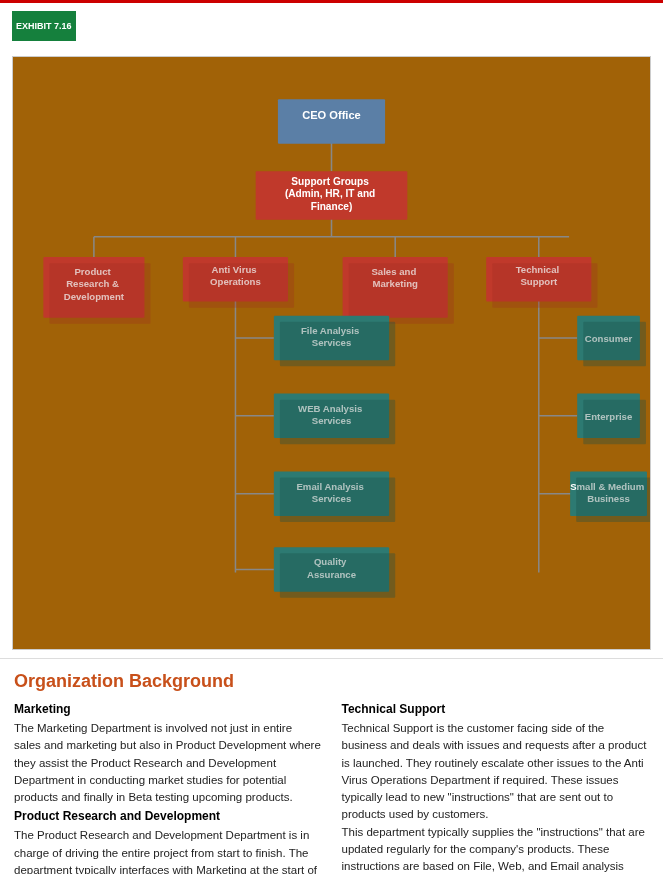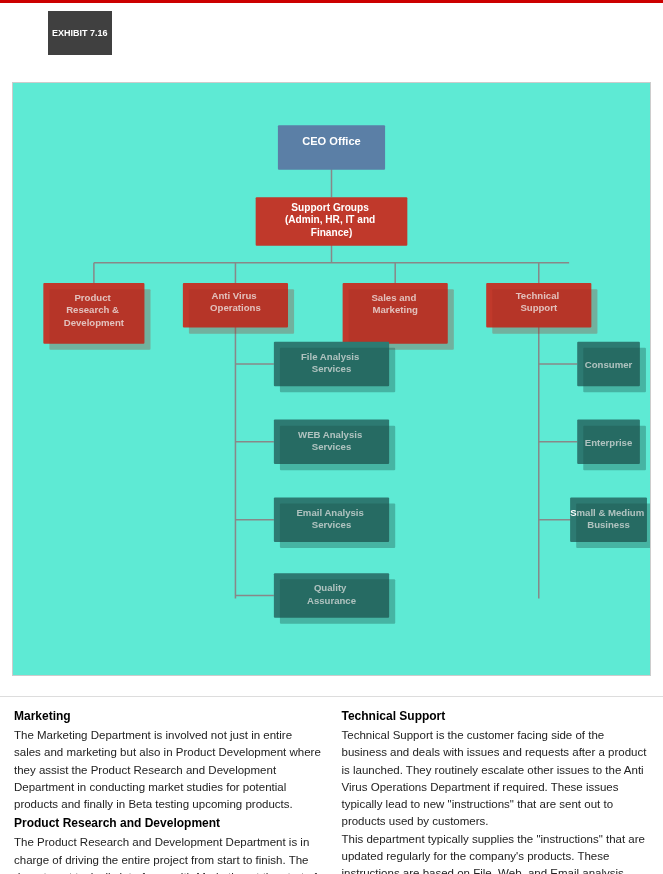--- a/index.html
+++ b/index.html
@@ -2,25 +2,25 @@
 <html><head>
   <meta charset="utf-8">
   <style>
     * { box-sizing: border-box; margin: 0; padding: 0; }
     body { font-family: Arial, sans-serif; width: 663px; background: #fff; font-size: 12px; }
 
     .page { width: 663px; }
 
     
     .exhibit-header { padding: 8px 12px 4px; border-top: 3px solid #c00; }
-    .exhibit-label { background: #404040; color: #fff; font-size: 9px; font-weight: bold; padding: 17px 4px; display: inline-block; margin-bottom: 3px; margin-left: 36px; }
+    .exhibit-label { background: #15803d; color: #fff; font-size: 9px; font-weight: bold; padding: 10px 4px; display: inline-block; margin-bottom: 3px; }
     .exhibit-title { font-size: 11px; color: #333; }
 
     
-    .org-chart-area { border: 1px solid #ccc; margin: 20px 12px; padding: 10px 0 16px; background: #5eead4; position: relative; }
+    .org-chart-area { border: 1px solid #ccc; margin: 8px 12px; padding: 10px 0 16px; background: #a16207; position: relative; }
 
     
     .org-svg { width: 100%; display: block; }
 
     
     .text-section { padding: 12px 14px; border-top: 1px solid #ddd; }
     .org-bg-title { color: #c8501a; font-size: 18px; font-weight: bold; margin-bottom: 10px; }
     .two-col { display: flex; gap: 20px; }
     .col { flex: 1; }
     .section-heading { font-weight: bold; font-size: 12px; margin-bottom: 4px; margin-top: 3px; }
@@ -146,20 +146,21 @@
       <rect x="551" y="400" width="76" height="44" fill="#2d7a72" rx="1"></rect>
       <text text-anchor="middle" fill="white" font-size="9.5" font-weight="bold" font-family="Arial">
         <tspan x="589" y="418">Small &amp; Medium</tspan>
         <tspan x="589" dy="12">Business</tspan>
       </text>
       <rect x="557" y="406" width="76" height="44" fill="#1a5048" rx="1" opacity="0.35"></rect>
     </svg>
   </div>
 
   <div class="text-section">
+    <div class="org-bg-title">Organization Background</div>
     <div class="two-col">
       <div class="col">
         <div class="section-heading">Marketing</div>
         <div class="section-body">The Marketing Department is involved not just in entire sales and marketing but also in Product Development where they assist the Product Research and Development Department in conducting market studies for potential products and finally in Beta testing upcoming products.</div>
         <div class="section-heading">Product Research and Development</div>
         <div class="section-body">The Product Research and Development Department is in charge of driving the entire project from start to finish. The department typically interfaces with Marketing at the start of the project to understand the requirements needed by customers and then develop these new products.</div>
       </div>
       <div class="col">
         <div class="section-heading">Technical Support</div>
         <div class="section-body">Technical Support is the customer facing side of the business and deals with issues and requests after a product is launched. They routinely escalate other issues to the Anti Virus Operations Department if required. These issues typically lead to new "instructions" that are sent out to products used by customers.</div>

